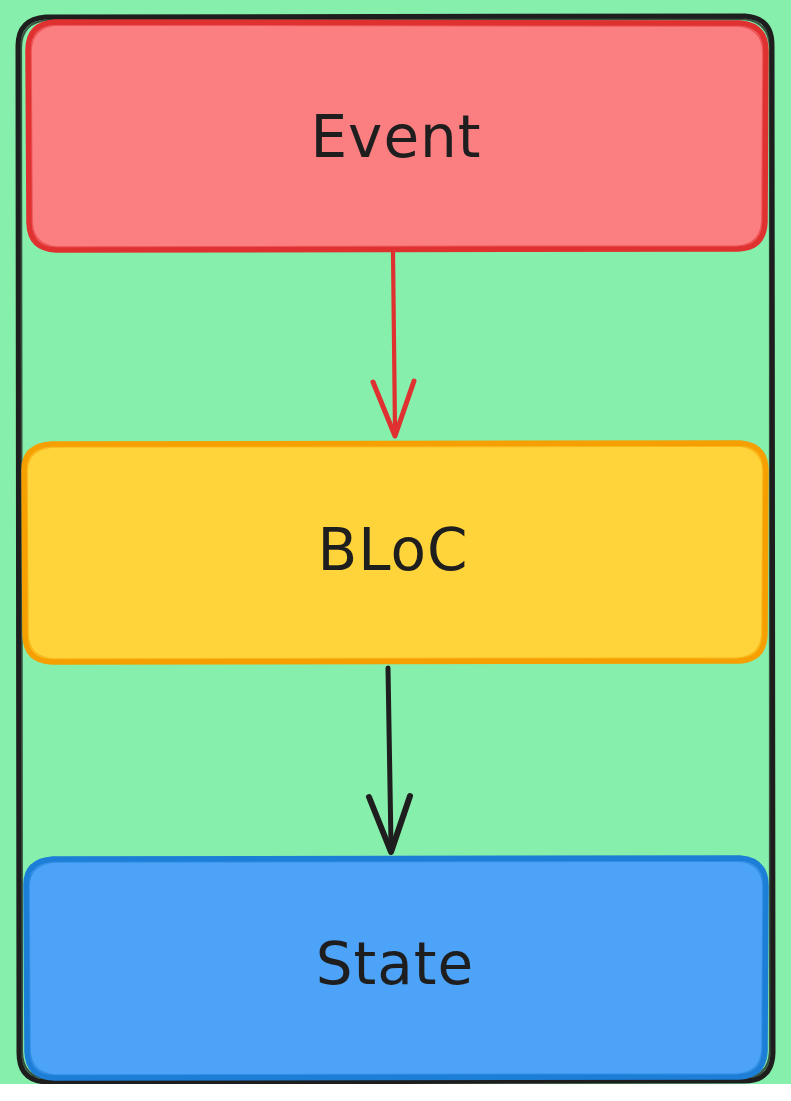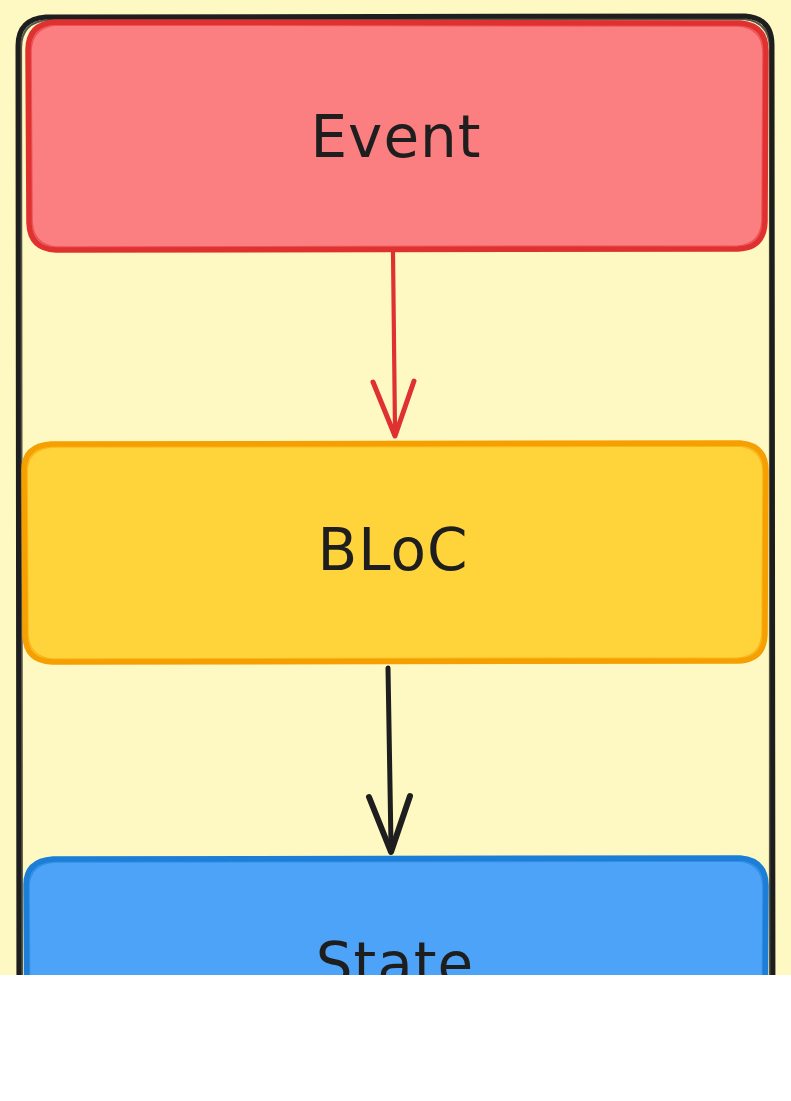--- a/index.html
+++ b/index.html
@@ -6,22 +6,22 @@
     margin: 0;
     padding: 0;
     background: #ffffff;
   }
   body {
     font-family: "DejaVu Sans", sans-serif;
   }
   #canvas {
     position: relative;
     width: 791px;
-    height: 975px;
-    background: #fef9c3;
+    height: 1084px;
+    background: #86efac;
     overflow: hidden;
   }
   #diagram-svg {
     position: absolute;
     left: 0;
     top: 0;
     width: 791px;
     height: 1101px;
     display: block;
   }

